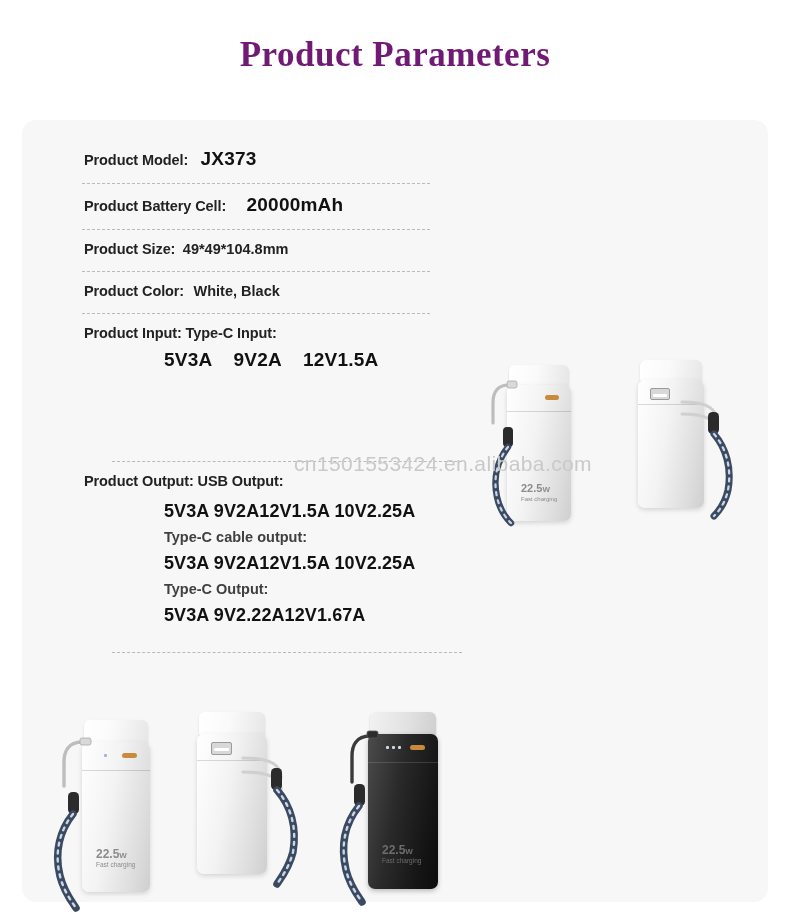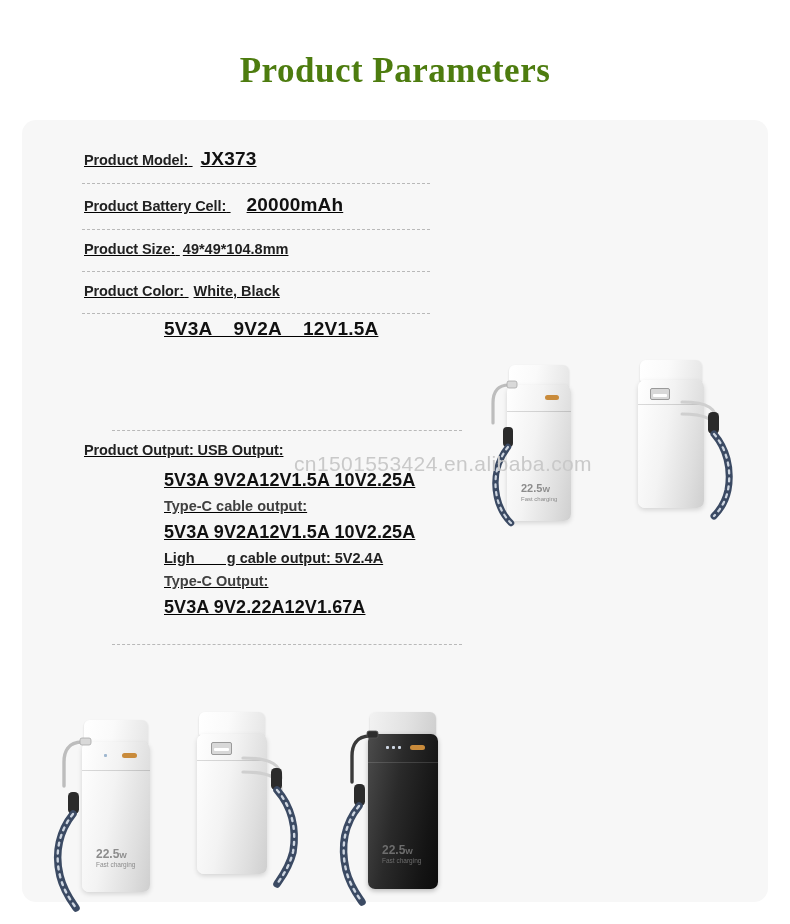--- a/index.html
+++ b/index.html
@@ -18,39 +18,38 @@
     position: relative;
     width: 790px;
     height: 924px;
     background: #ffffff;
   }
   .title {
     text-align: center;
     font-family: "Liberation Serif", serif;
     font-weight: bold;
     font-size: 35px;
-    color: #4d7c0f;
+    color: #701a75;
     letter-spacing: 0.5px;
-    padding-top: 51px;
+    padding-top: 35px;
   }
   .card {
     position: absolute;
     left: 22px;
     top: 120px;
     width: 746px;
     height: 782px;
     background: #f7f7f7;
     border-radius: 14px;
   }
   .specs {
     position: absolute;
     left: 42px;
     top: 22px;
     width: 400px;
-    text-decoration: underline;
   }
   .row {
     position: relative;
     padding: 6px 0 7px 20px;
   }
   .lbl {
     font-size: 14.5px;
     color: #222;
     font-weight: 600;
     letter-spacing: -0.1px;
@@ -234,33 +233,35 @@
 
       <div class="sep"></div>
 
       <div class="row">
         <span class="lbl">Product Color:</span>
         <span class="val-norm" style="margin-left:5px;">White, Black</span>
       </div>
 
       <div class="sep"></div>
 
+      <div class="row">
+        <span class="lbl">Product Input: Type-C Input:</span>
+      </div>
       <div class="input-vals">5V3A    9V2A    12V1.5A</div>
 
       <div class="gap-block"></div>
 
       <div class="sep2"></div>
 
       <div class="row">
         <span class="lbl">Product Output: USB Output:</span>
       </div>
       <div class="out-line">5V3A 9V2A12V1.5A 10V2.25A</div>
       <div class="out-sub">Type-C cable output:</div>
       <div class="out-line">5V3A 9V2A12V1.5A 10V2.25A</div>
-      <div class="lightning">Ligh        g cable output: 5V2.4A</div>
       <div class="out-sub">Type-C Output:</div>
       <div class="out-line">5V3A 9V2.22A12V1.67A</div>
 
       <div class="sep2" style="margin-top:22px;"></div>
 
     </div>
 
     <div class="prod" style="left:455px; top:245px; width:120px; height:170px;">
       <div class="cap-w" style="left:32px; top:0px; width:60px; height:22px;"></div>
       <div class="body-w" style="left:30px; top:20px; width:64px; height:136px;"></div>

